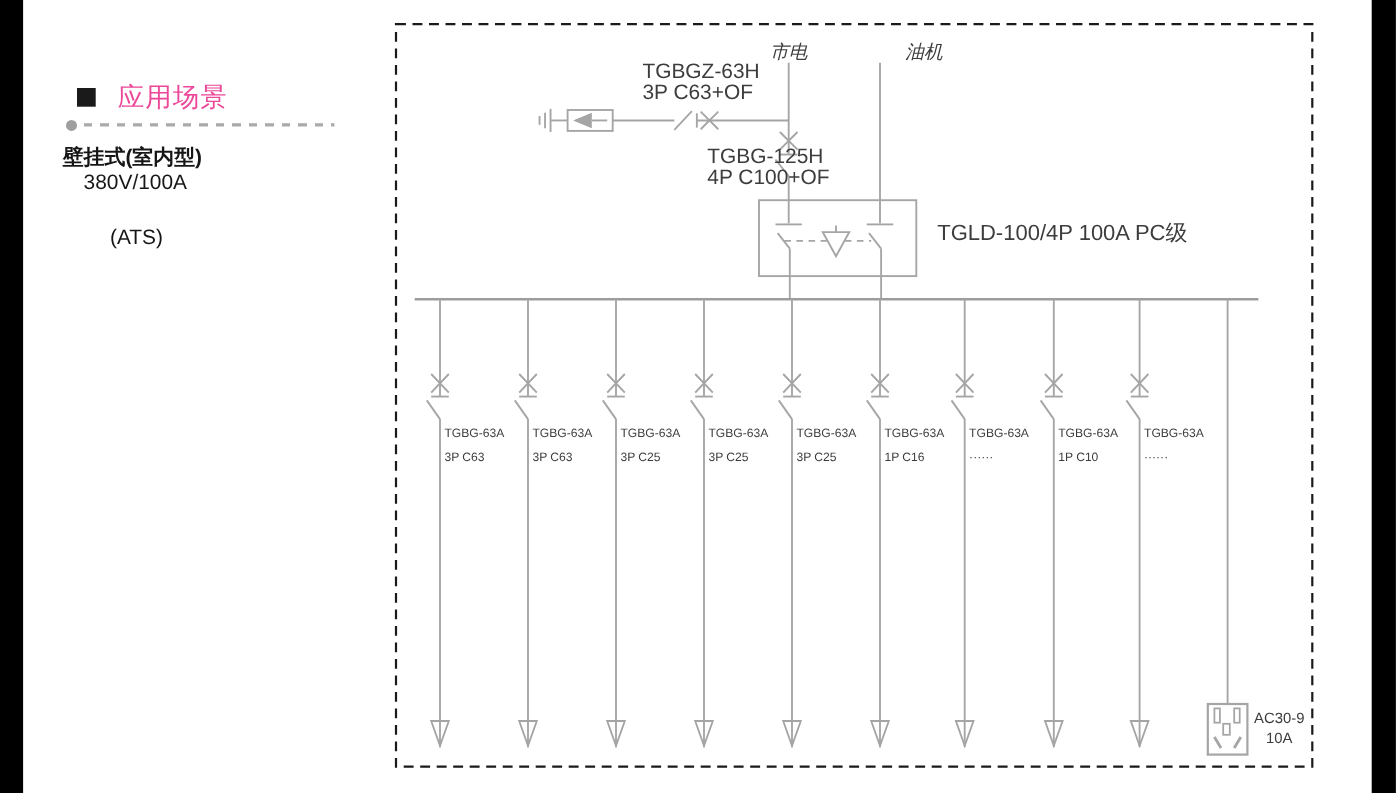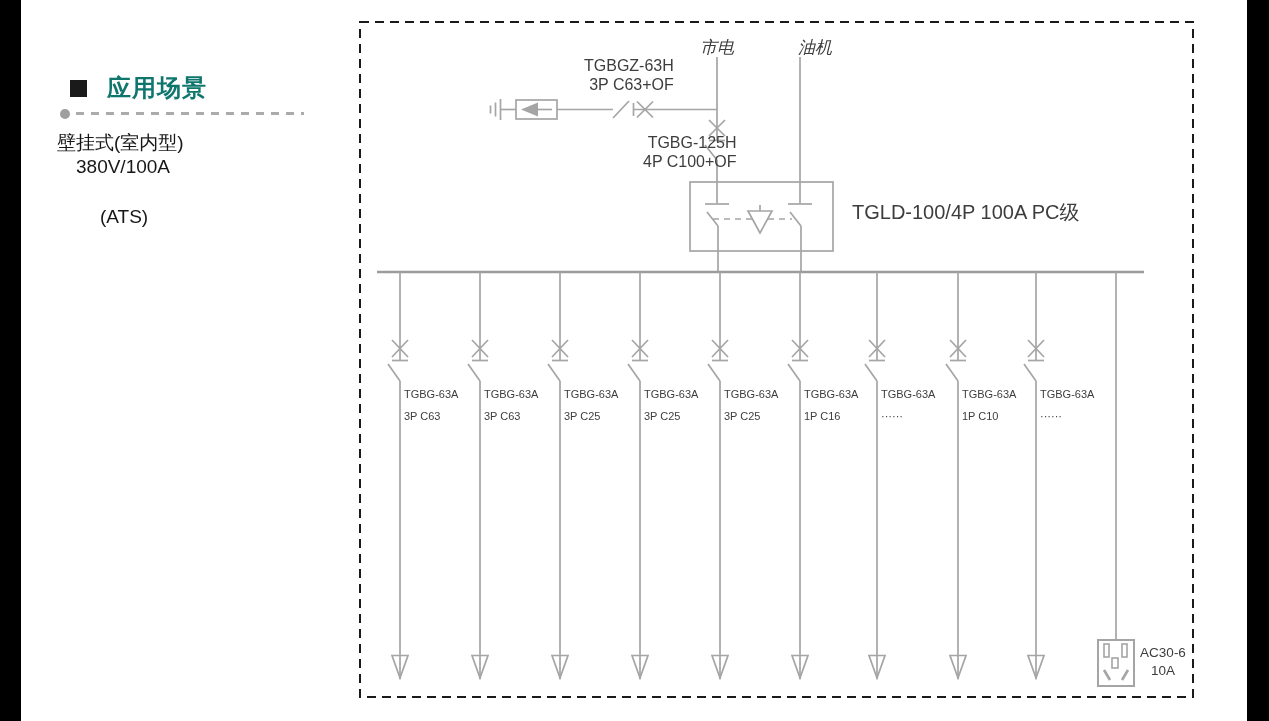--- a/index.html
+++ b/index.html
@@ -15,46 +15,46 @@
     position: absolute; top: 0; height: 721px;
     background: #000000;
   }
   .edge-bar.left  { left: 0; width: 21px; }
   .edge-bar.right { left: 1247px; width: 22px; }
 
   
   .heading {
     position: absolute; left: 70px; top: 72px;
     display: flex; align-items: center;
-    color: #0f766e; font-size: 24px; font-weight: bold;
+    color: #ec4899; font-size: 24px; font-weight: normal;
     letter-spacing: 1px;
   }
   .heading .sq {
     display: inline-block; width: 17px; height: 17px;
     background: #1a1a1a; margin-right: 20px;
   }
   .sep-dot {
     position: absolute; left: 60px; top: 109px;
     width: 10px; height: 10px; border-radius: 50%;
     background: #9f9f9f;
   }
   .sep-line {
     position: absolute; left: 76px; top: 112px;
     width: 228px; height: 3px;
     background: repeating-linear-gradient(90deg, #ababab 0 8px, transparent 8px 15px);
   }
   .lp-item { position: absolute; color: #161616; font-size: 19px; }
-  .lp-item.i0 { left: 57px;  top: 130px; }
+  .lp-item.i0 { left: 57px;  top: 130px; font-weight: bold; }
   .lp-item.i1 { left: 76px;  top: 156px; }
   .lp-item.i2 { left: 100px; top: 206px; text-align: right; }
 
   
   .dlabel { position: absolute; color: #3d3d3d; line-height: 20px; }
   .src-label    { font-size: 17px; top: 38px; transform: translateX(-50%); font-style: italic; }
-  .two-line     { font-size: 16px; line-height: 19px; text-align: right; }
+  .two-line     { font-size: 19px; line-height: 19px; }
   .ats-label    { left: 852px; top: 202px; font-size: 20px; }
   .branch-label { font-size: 11px; line-height: 22px; top: 383px; color: #3d3d3d; }
   .branch-label div { white-space: nowrap; }
   .socket-label { left: 1137px; top: 644px; font-size: 13.5px; line-height: 18px; text-align: center; width: 52px; }
 
   svg.diagram { position: absolute; left: 0; top: 0; }
 </style>
 </head>
 <body>
 
@@ -152,21 +152,21 @@
     <rect x="1098" y="640" width="36" height="46" fill="none" stroke="#a5a5a5" stroke-width="2"></rect>
     <rect x="1104" y="644" width="5" height="13" fill="none" stroke="#a5a5a5" stroke-width="1.6"></rect>
     <rect x="1122" y="644" width="5" height="13" fill="none" stroke="#a5a5a5" stroke-width="1.6"></rect>
     <rect x="1112" y="658" width="6" height="10" fill="none" stroke="#a5a5a5" stroke-width="1.6"></rect>
     <line x1="1104" y1="670" x2="1110" y2="680" stroke="#a5a5a5" stroke-width="2.6"></line>
     <line x1="1128" y1="670" x2="1122" y2="680" stroke="#a5a5a5" stroke-width="2.6"></line>
   </g>
 </svg>
 
 <div class="dlabel src-label" style="left:717px">市电</div>
-<div class="dlabel src-label" style="left:815px">油机</div>
+<div class="dlabel src-label" style="left:840px">油机</div>
 
 <div class="dlabel two-line" style="left:584px; top:56px">
   <div>TGBGZ-63H</div>
   <div>3P C63+OF</div>
 </div>
 
 <div class="dlabel two-line" style="left:643px; top:133px">
   <div>TGBG-125H</div>
   <div>4P C100+OF</div>
 </div>
@@ -204,15 +204,15 @@
 <div class="dlabel branch-label" style="left:962px">
   <div>TGBG-63A</div>
   <div>1P C10</div>
 </div>
 <div class="dlabel branch-label" style="left:1040px">
   <div>TGBG-63A</div>
   <div>······</div>
 </div>
 
 <div class="dlabel socket-label">
-  <div>AC30-6</div>
+  <div>AC30-9</div>
   <div>10A</div>
 </div>
 
 </body></html>

